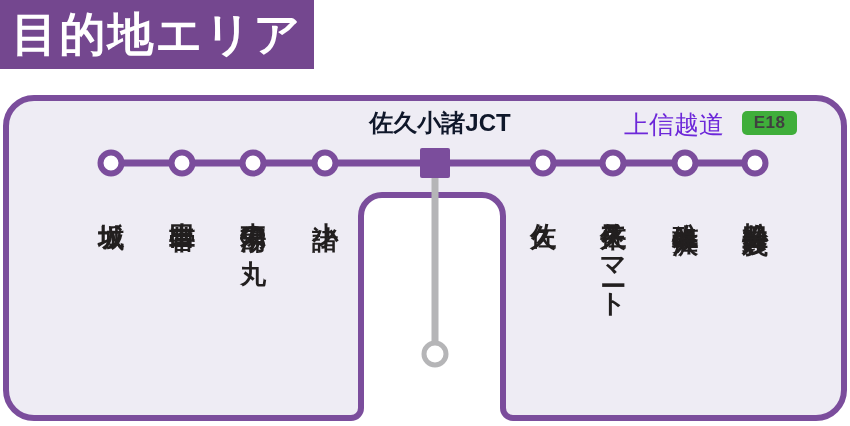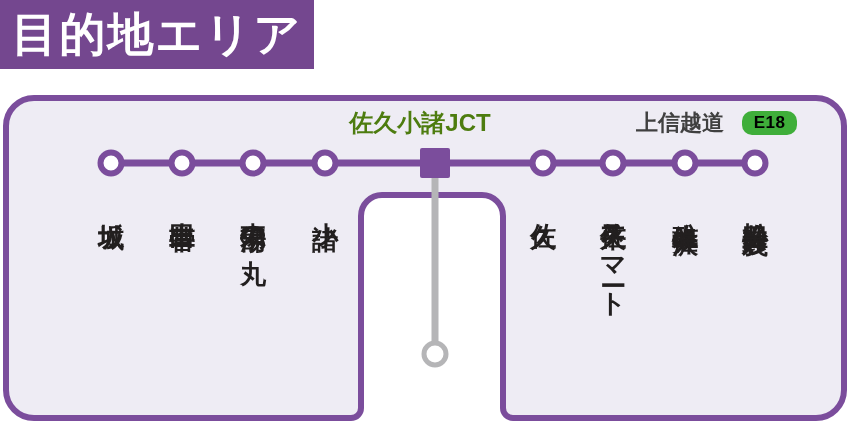--- a/index.html
+++ b/index.html
@@ -8,30 +8,30 @@
     font-family:"Liberation Sans","DejaVu Sans",sans-serif; overflow:hidden;
   }
   .title-banner {
     position:absolute; left:0; top:0; width:314px; height:69px;
     background:#74478f; color:#ffffff;
     display:flex; align-items:center; justify-content:center;
     font-size:46px; font-weight:bold; letter-spacing:2px; white-space:nowrap;
   }
   .map-graphic { position:absolute; left:0; top:0; }
   .jct-label {
-    position:absolute; left:420px; top:107px; transform:translateX(-50%);
-    font-size:24px; font-weight:bold; color:#4d7c0f; white-space:nowrap;
+    position:absolute; left:440px; top:107px; transform:translateX(-50%);
+    font-size:24px; font-weight:bold; color:#0f172a; white-space:nowrap;
   }
   .road-name {
     position:absolute; right:126px; top:108px;
-    font-size:22px; font-weight:bold; color:#404040; white-space:nowrap;
+    font-size:25px; font-weight:normal; color:#6d28d9; white-space:nowrap;
   }
   .road-badge {
     position:absolute; left:742px; top:111px; width:55px; height:24px;
-    background:#3fae3a; color:#000000; border-radius:10px;
+    background:#3fae3a; color:#404040; border-radius:5px;
     display:flex; align-items:center; justify-content:center;
     font-size:17px; font-weight:bold; letter-spacing:0.5px;
   }
   .station-label {
     position:absolute; top:202px; transform:translateX(-50%);
     writing-mode:vertical-rl; text-orientation:upright;
     font-size:26px; font-weight:bold; color:#221f1f;
     letter-spacing:2px; line-height:1.05; white-space:nowrap;
   }
 </style>

